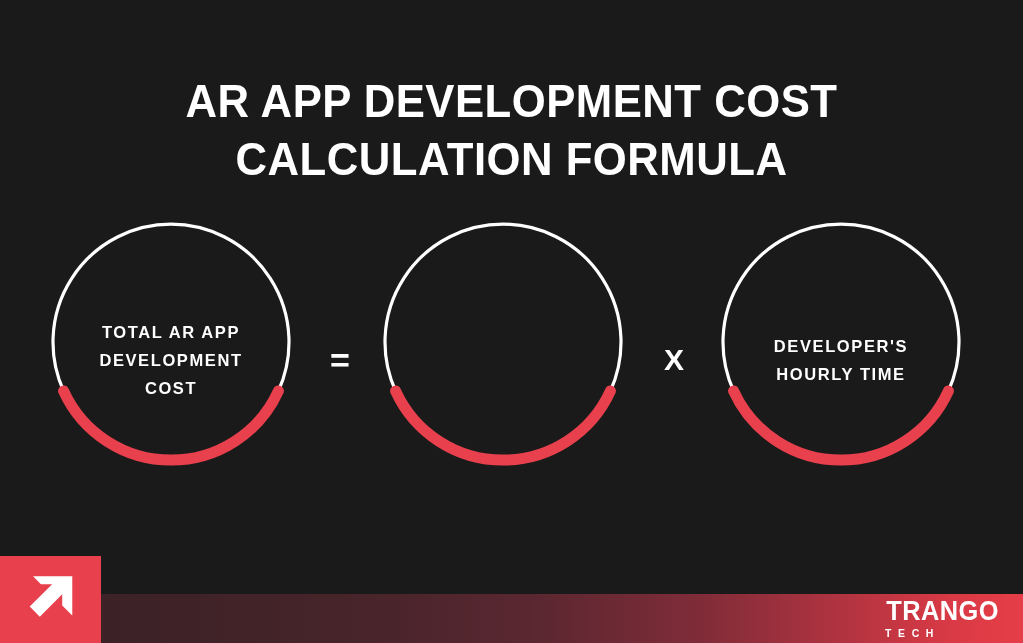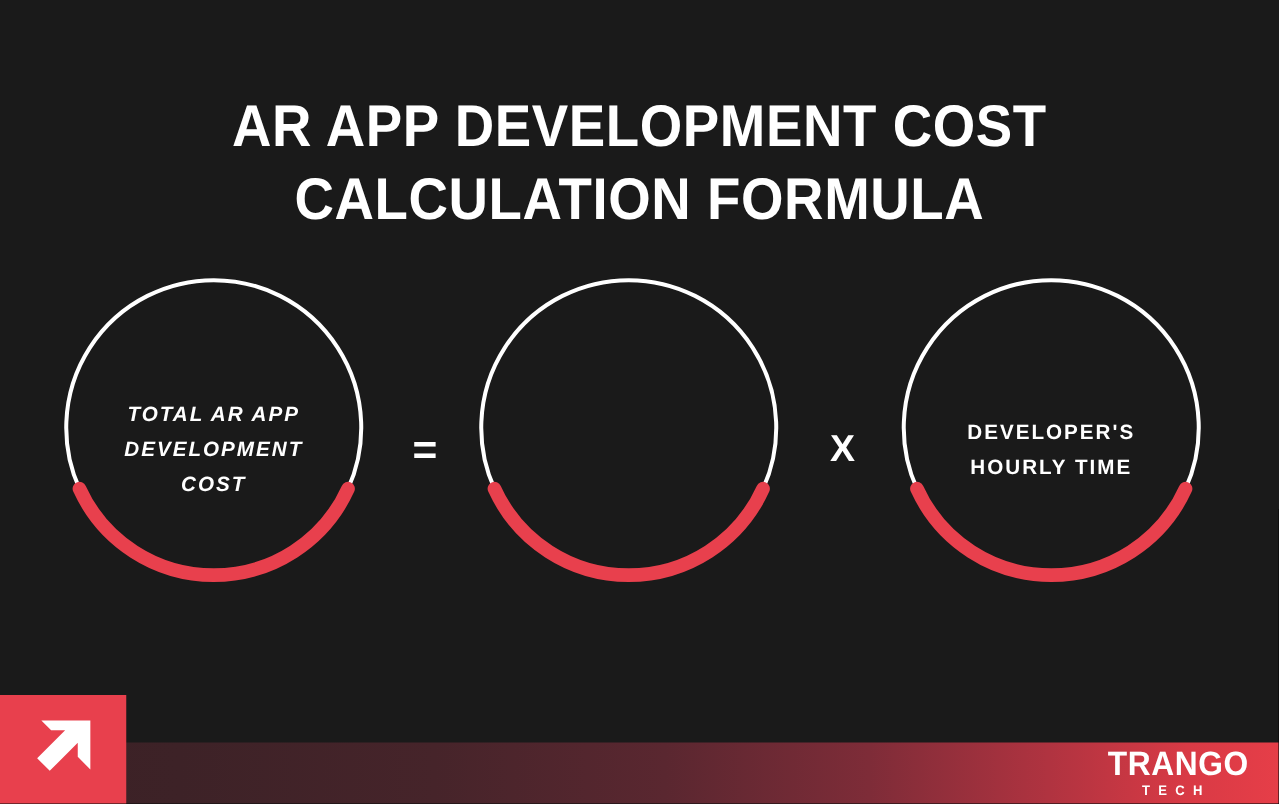--- a/index.html
+++ b/index.html
@@ -67,21 +67,21 @@
     text-align: center;
     color: #ffffff;
     font-family: "Liberation Sans", sans-serif;
     font-weight: bold;
     font-size: 16.5px;
     line-height: 28px;
     letter-spacing: 1.6px;
     white-space: pre-line;
     pointer-events: none;
   }
-  #circle-1 { left: 43px; font-style: italic; }
+  #circle-1 { left: 43px; }
   #circle-2 { left: 375px; }
   #circle-3 { left: 713px; }
 
   .operator {
     position: absolute;
     top: 0;
     height: 256px;
     display: flex;
     align-items: center;
     justify-content: center;
@@ -108,21 +108,21 @@
         #5a2730 52%,
         #7e2c38 68%,
         #b03340 82%,
         #d93a45 93%,
         #e63e48 100%);
   }
   #footer-wordmark {
     position: absolute;
     right: 24px;
     bottom: 4px;
-    text-align: center;
+    text-align: left;
     line-height: 1;
   }
   #wordmark-main {
     display: block;
     color: #ffffff;
     font-family: "Liberation Sans", sans-serif;
     font-weight: bold;
     font-size: 27px;
     letter-spacing: 0.5px;
     transform: scaleX(0.94);

